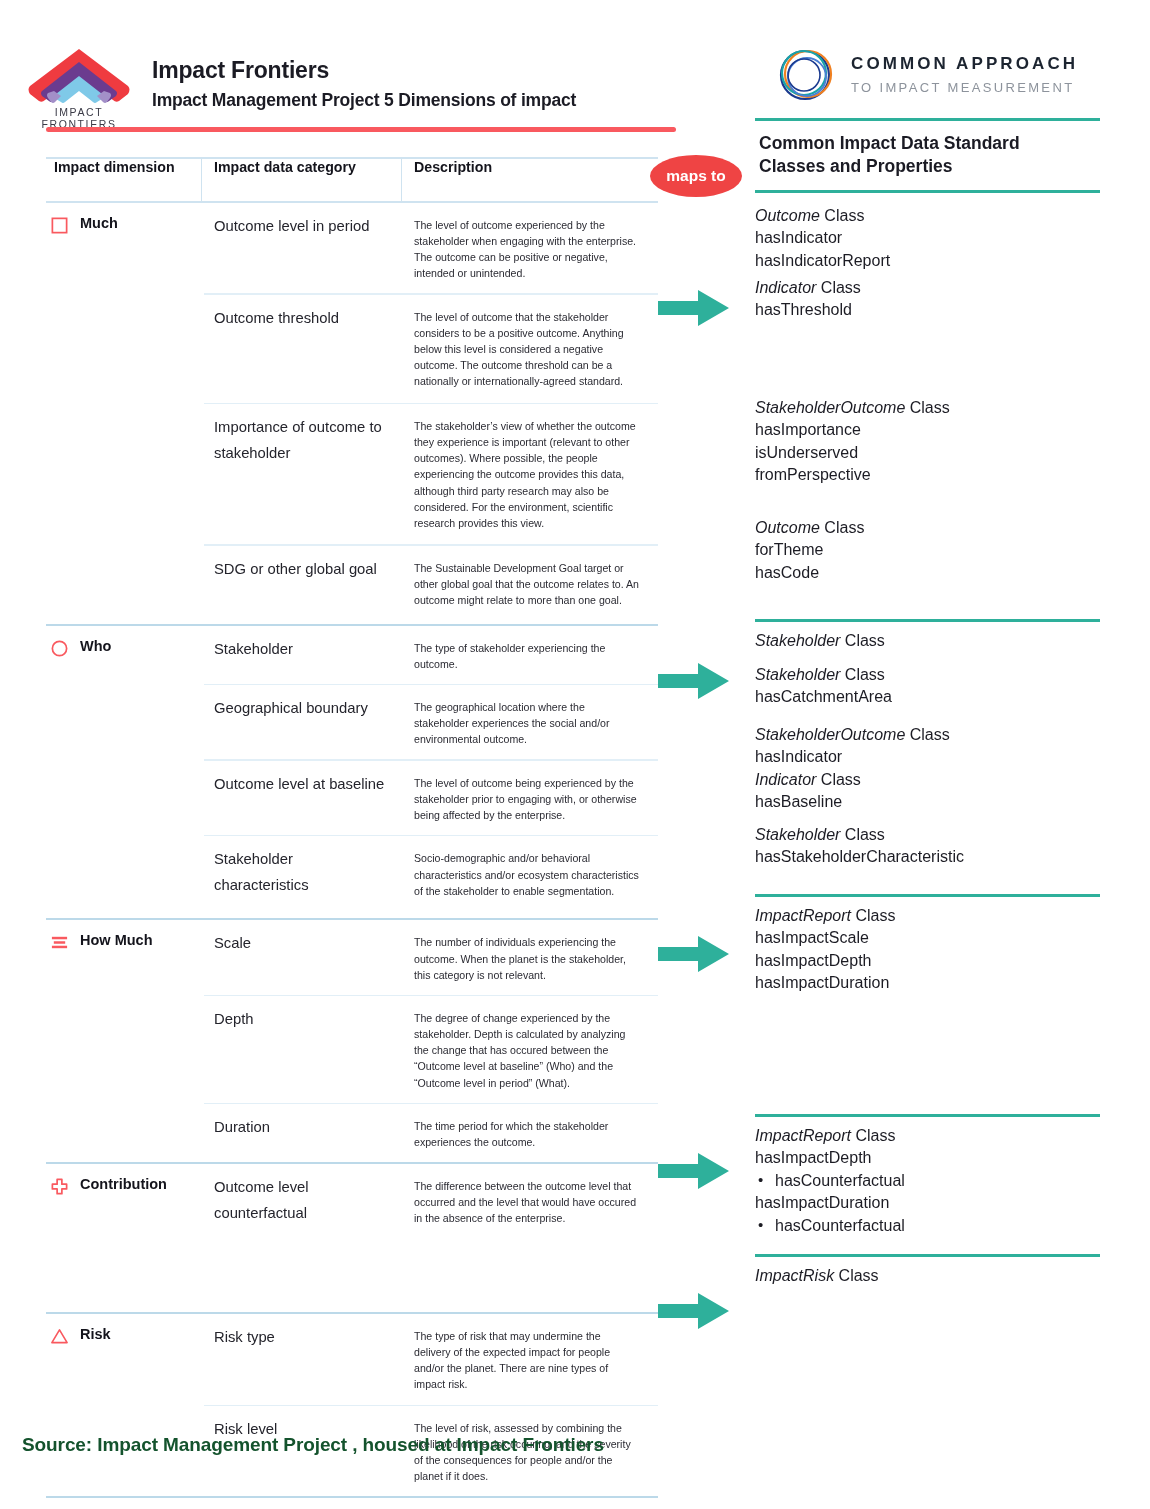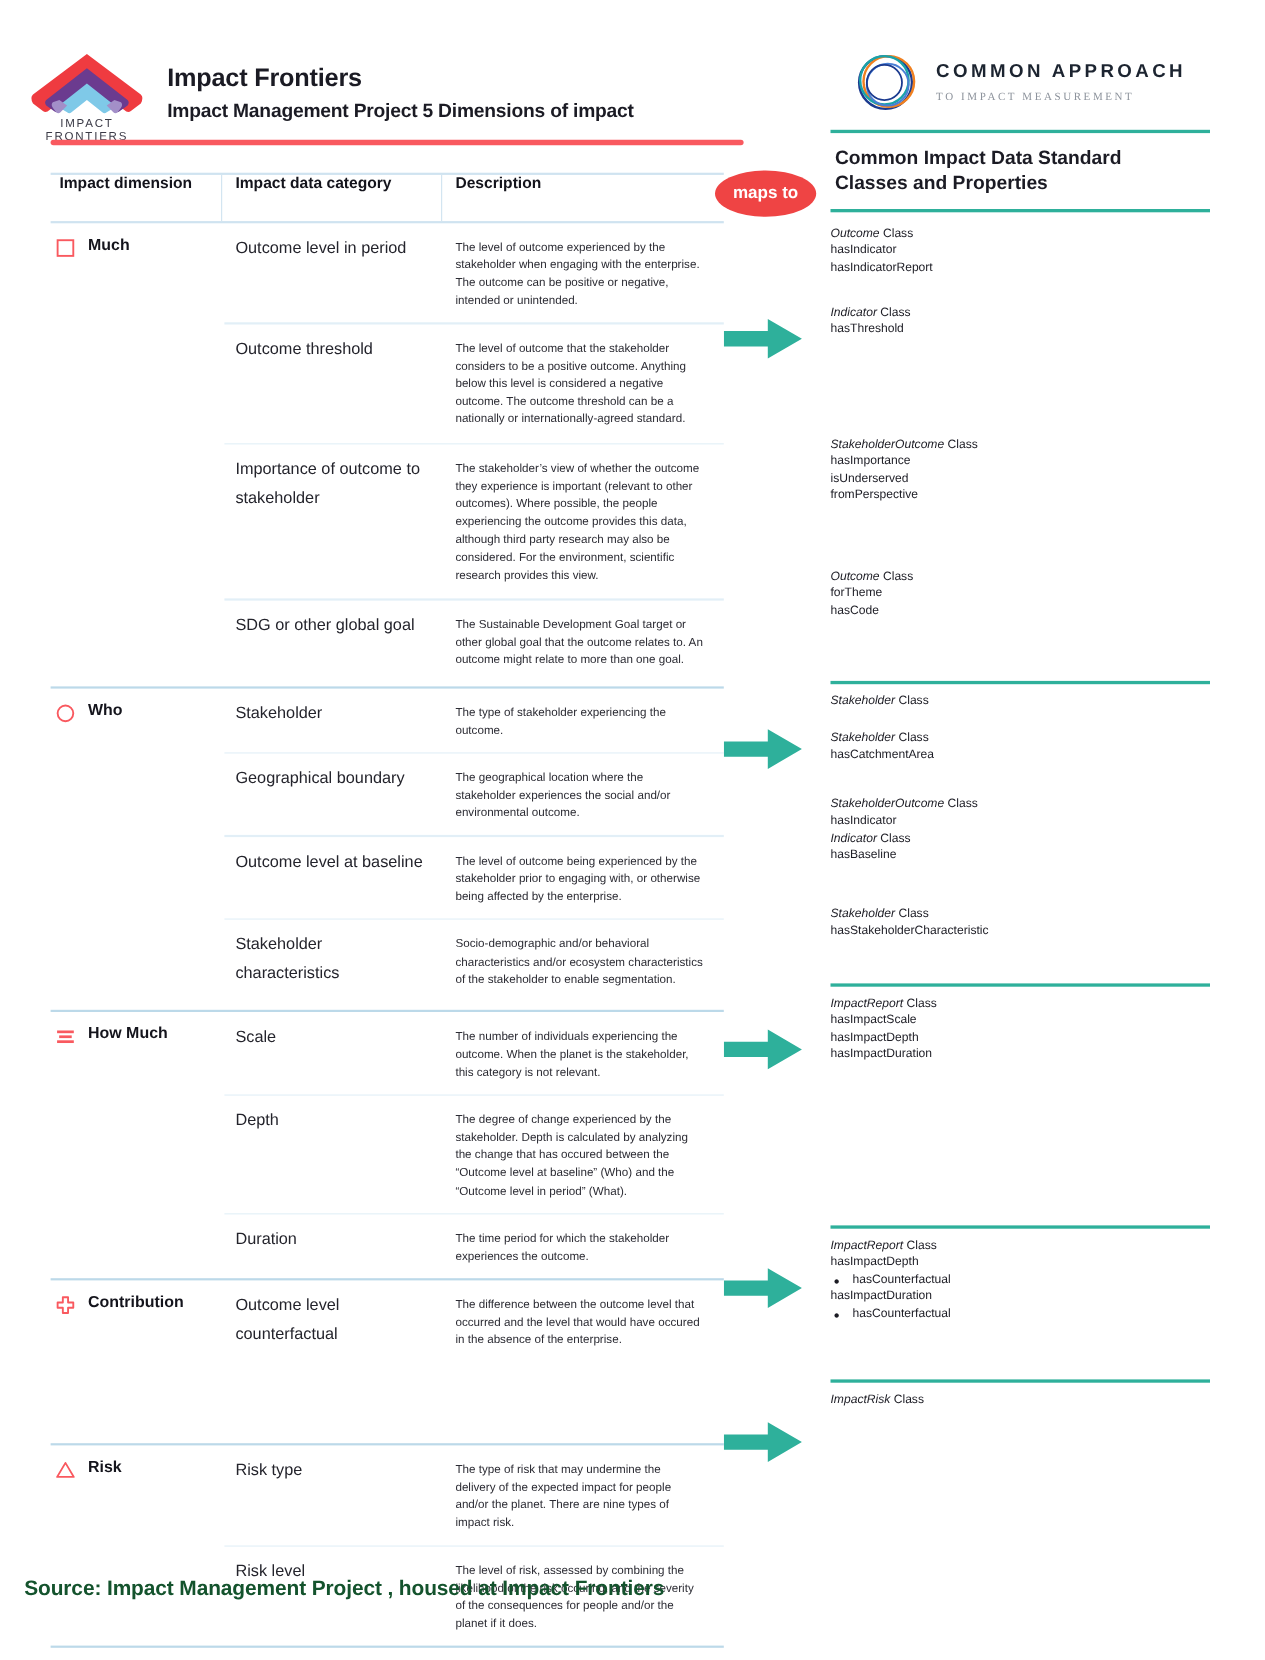--- a/index.html
+++ b/index.html
@@ -37,21 +37,21 @@
 
   
   .ca-block { position: absolute; left: 755px; top: 44px; width: 350px; }
   .ca-logo-row { display: flex; align-items: center; gap: 14px; padding-left: 20px; }
   .ca-logo-mark { width: 62px; height: 62px; flex: 0 0 62px; }
   .ca-word { line-height: 1.15; }
   .ca-word-1 {
     font-size: 17px; letter-spacing: 3.1px; color: #1c2430; font-weight: 600;
   }
   .ca-word-2 {
-    font-size: 10px; letter-spacing: 2.35px; color: #8d939c; margin-top: 8px; font-weight: 400; font-family: Liberation Serif, serif;
+    font-size: 13px; letter-spacing: 2.35px; color: #8d939c; margin-top: 8px; font-weight: 400;
   }
   .teal-rule { height: 3px; background: #2eb09b; width: 345px; }
   .ca-rule-top { margin-top: 12px; }
   .ca-heading {
     font-size: 17.5px; font-weight: bold; color: #1b1b24;
     line-height: 1.34; padding: 11px 4px 11px 4px;
   }
 
   
   .maps-to {
@@ -93,21 +93,21 @@
     padding: 11px 14px 10px 10px; font-weight: 400;
   }
   .cell-desc {
     flex: 1; font-size: 10.6px; color: #2b2b33; line-height: 1.52;
     padding: 14px 18px 12px 10px;
   }
 
   
   .mapcol { position: absolute; left: 755px; top: 0; width: 350px; }
   .map-group { position: absolute; left: 0; width: 350px; }
-  .map-line { font-size: 11px; color: #1c1c24; line-height: 1.40; white-space: nowrap; }
+  .map-line { font-size: 16px; color: #1c1c24; line-height: 1.40; white-space: nowrap; }
   .map-line .cls { font-style: italic; }
   .map-sub { padding-left: 20px; position: relative; }
   .map-sub::before {
     content: "•"; position: absolute; left: 3px; top: -1px; font-size: 15px;
   }
   .map-rule { position: absolute; left: 0; width: 345px; height: 3px; background: #2eb09b; }
 
   
   .arrow { position: absolute; width: 72px; height: 38px; }
 

